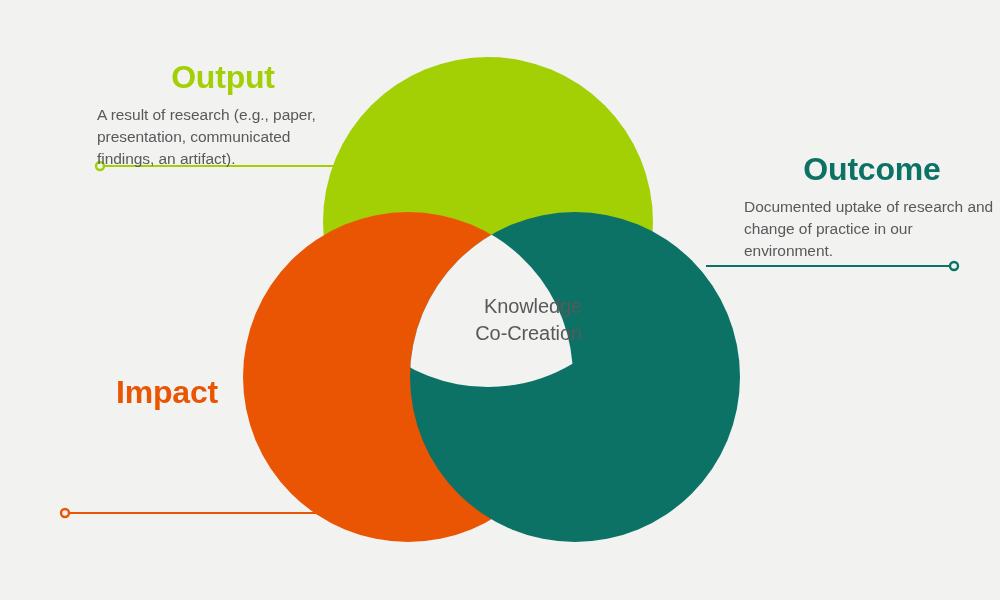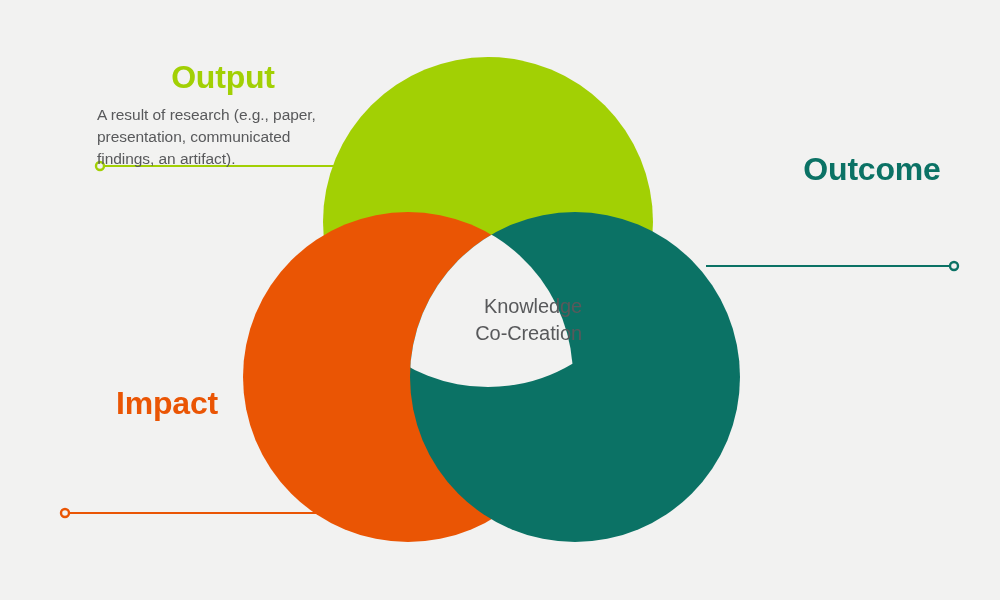--- a/index.html
+++ b/index.html
@@ -52,21 +52,21 @@
   #callout-output .callout-title { color: #a2d004; }
   #callout-outcome {
     left: 711px;
     top: 152px;
     width: 256px;
     margin-left: 33px;
   }
   #callout-outcome .callout-title { color: #0b7265; }
   #callout-impact {
     left: 62px;
-    top: 386px;
+    top: 375px;
     width: 210px;
   }
   #callout-impact .callout-title { color: #ea5504; }
   .center-label {
     position: absolute;
     left: 402px;
     top: 293px;
     width: 180px;
     text-align: right;
     font-size: 20px;
@@ -124,19 +124,20 @@
     <div>Co-Creation</div>
   </div>
 
   <div class="callout" id="callout-output">
     <p class="callout-title">Output</p>
     <p class="callout-body">A result of research (e.g., paper, presentation, communicated findings, an artifact).</p>
   </div>
 
   <div class="callout" id="callout-outcome">
     <p class="callout-title">Outcome</p>
+    <p class="callout-body">Documented uptake of research and change of practice in our environment.</p>
   </div>
 
   <div class="callout" id="callout-impact">
     <p class="callout-title">Impact</p>
   </div>
 
 </div>
 
 </body></html>

